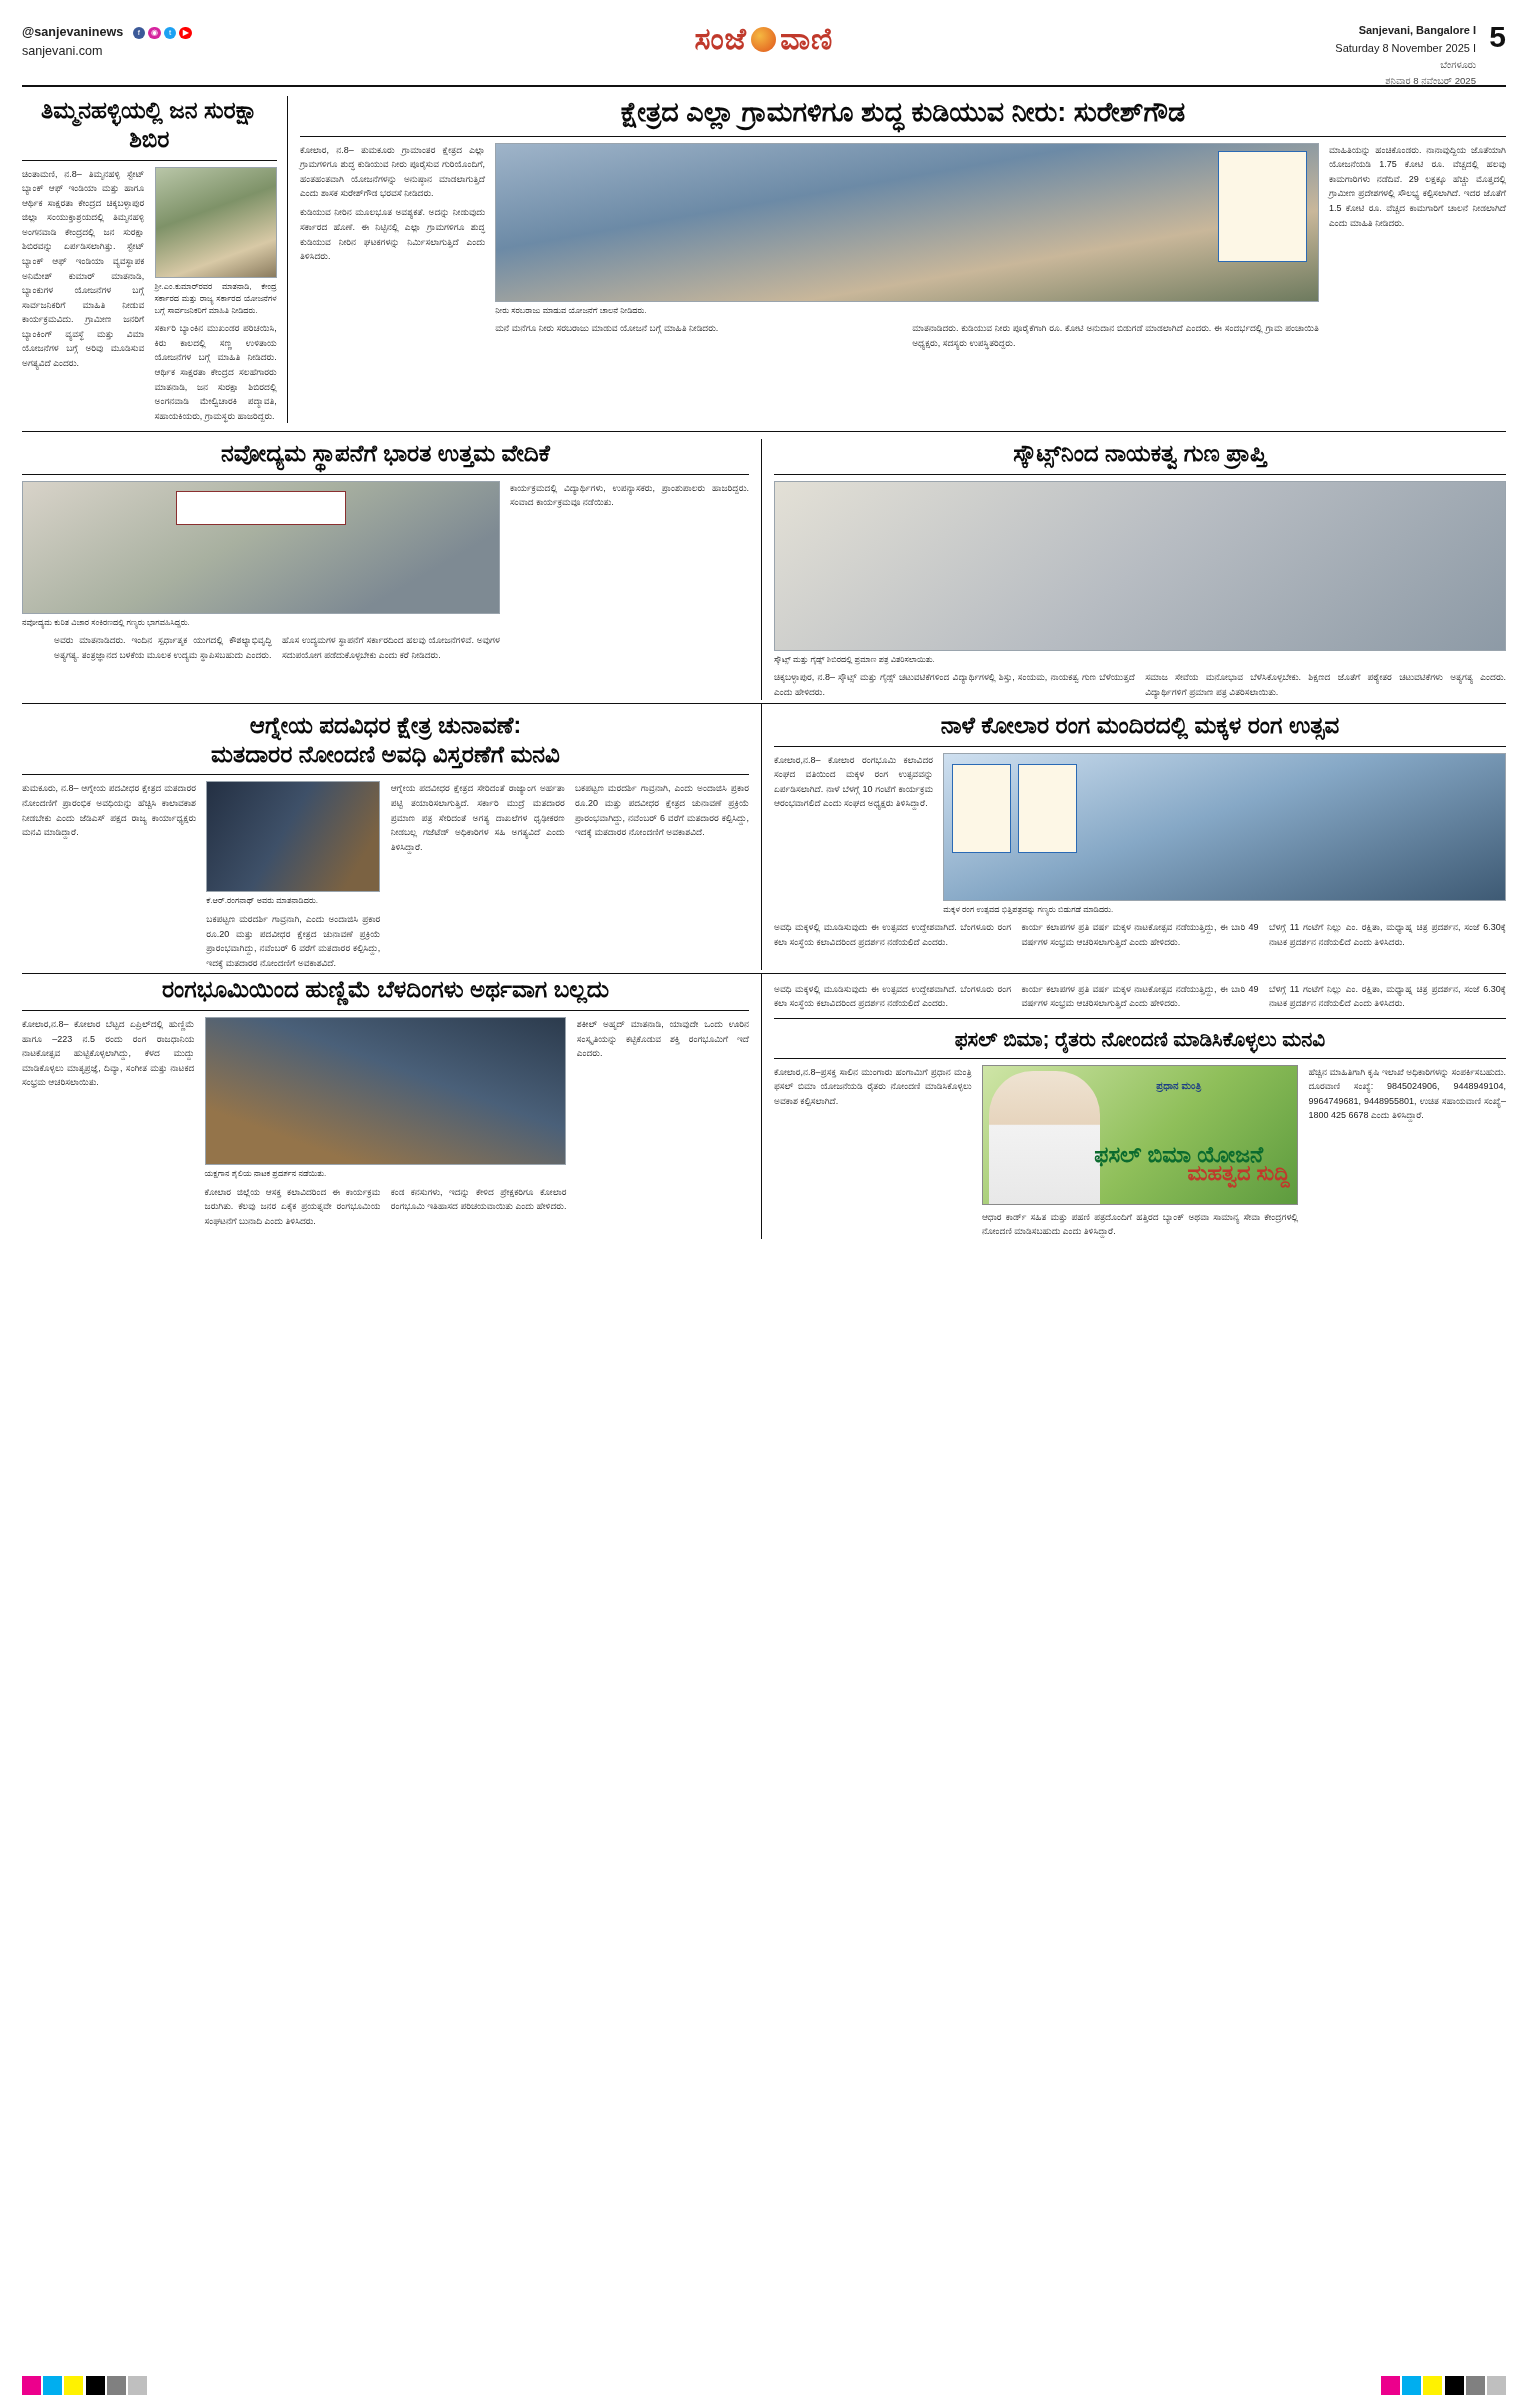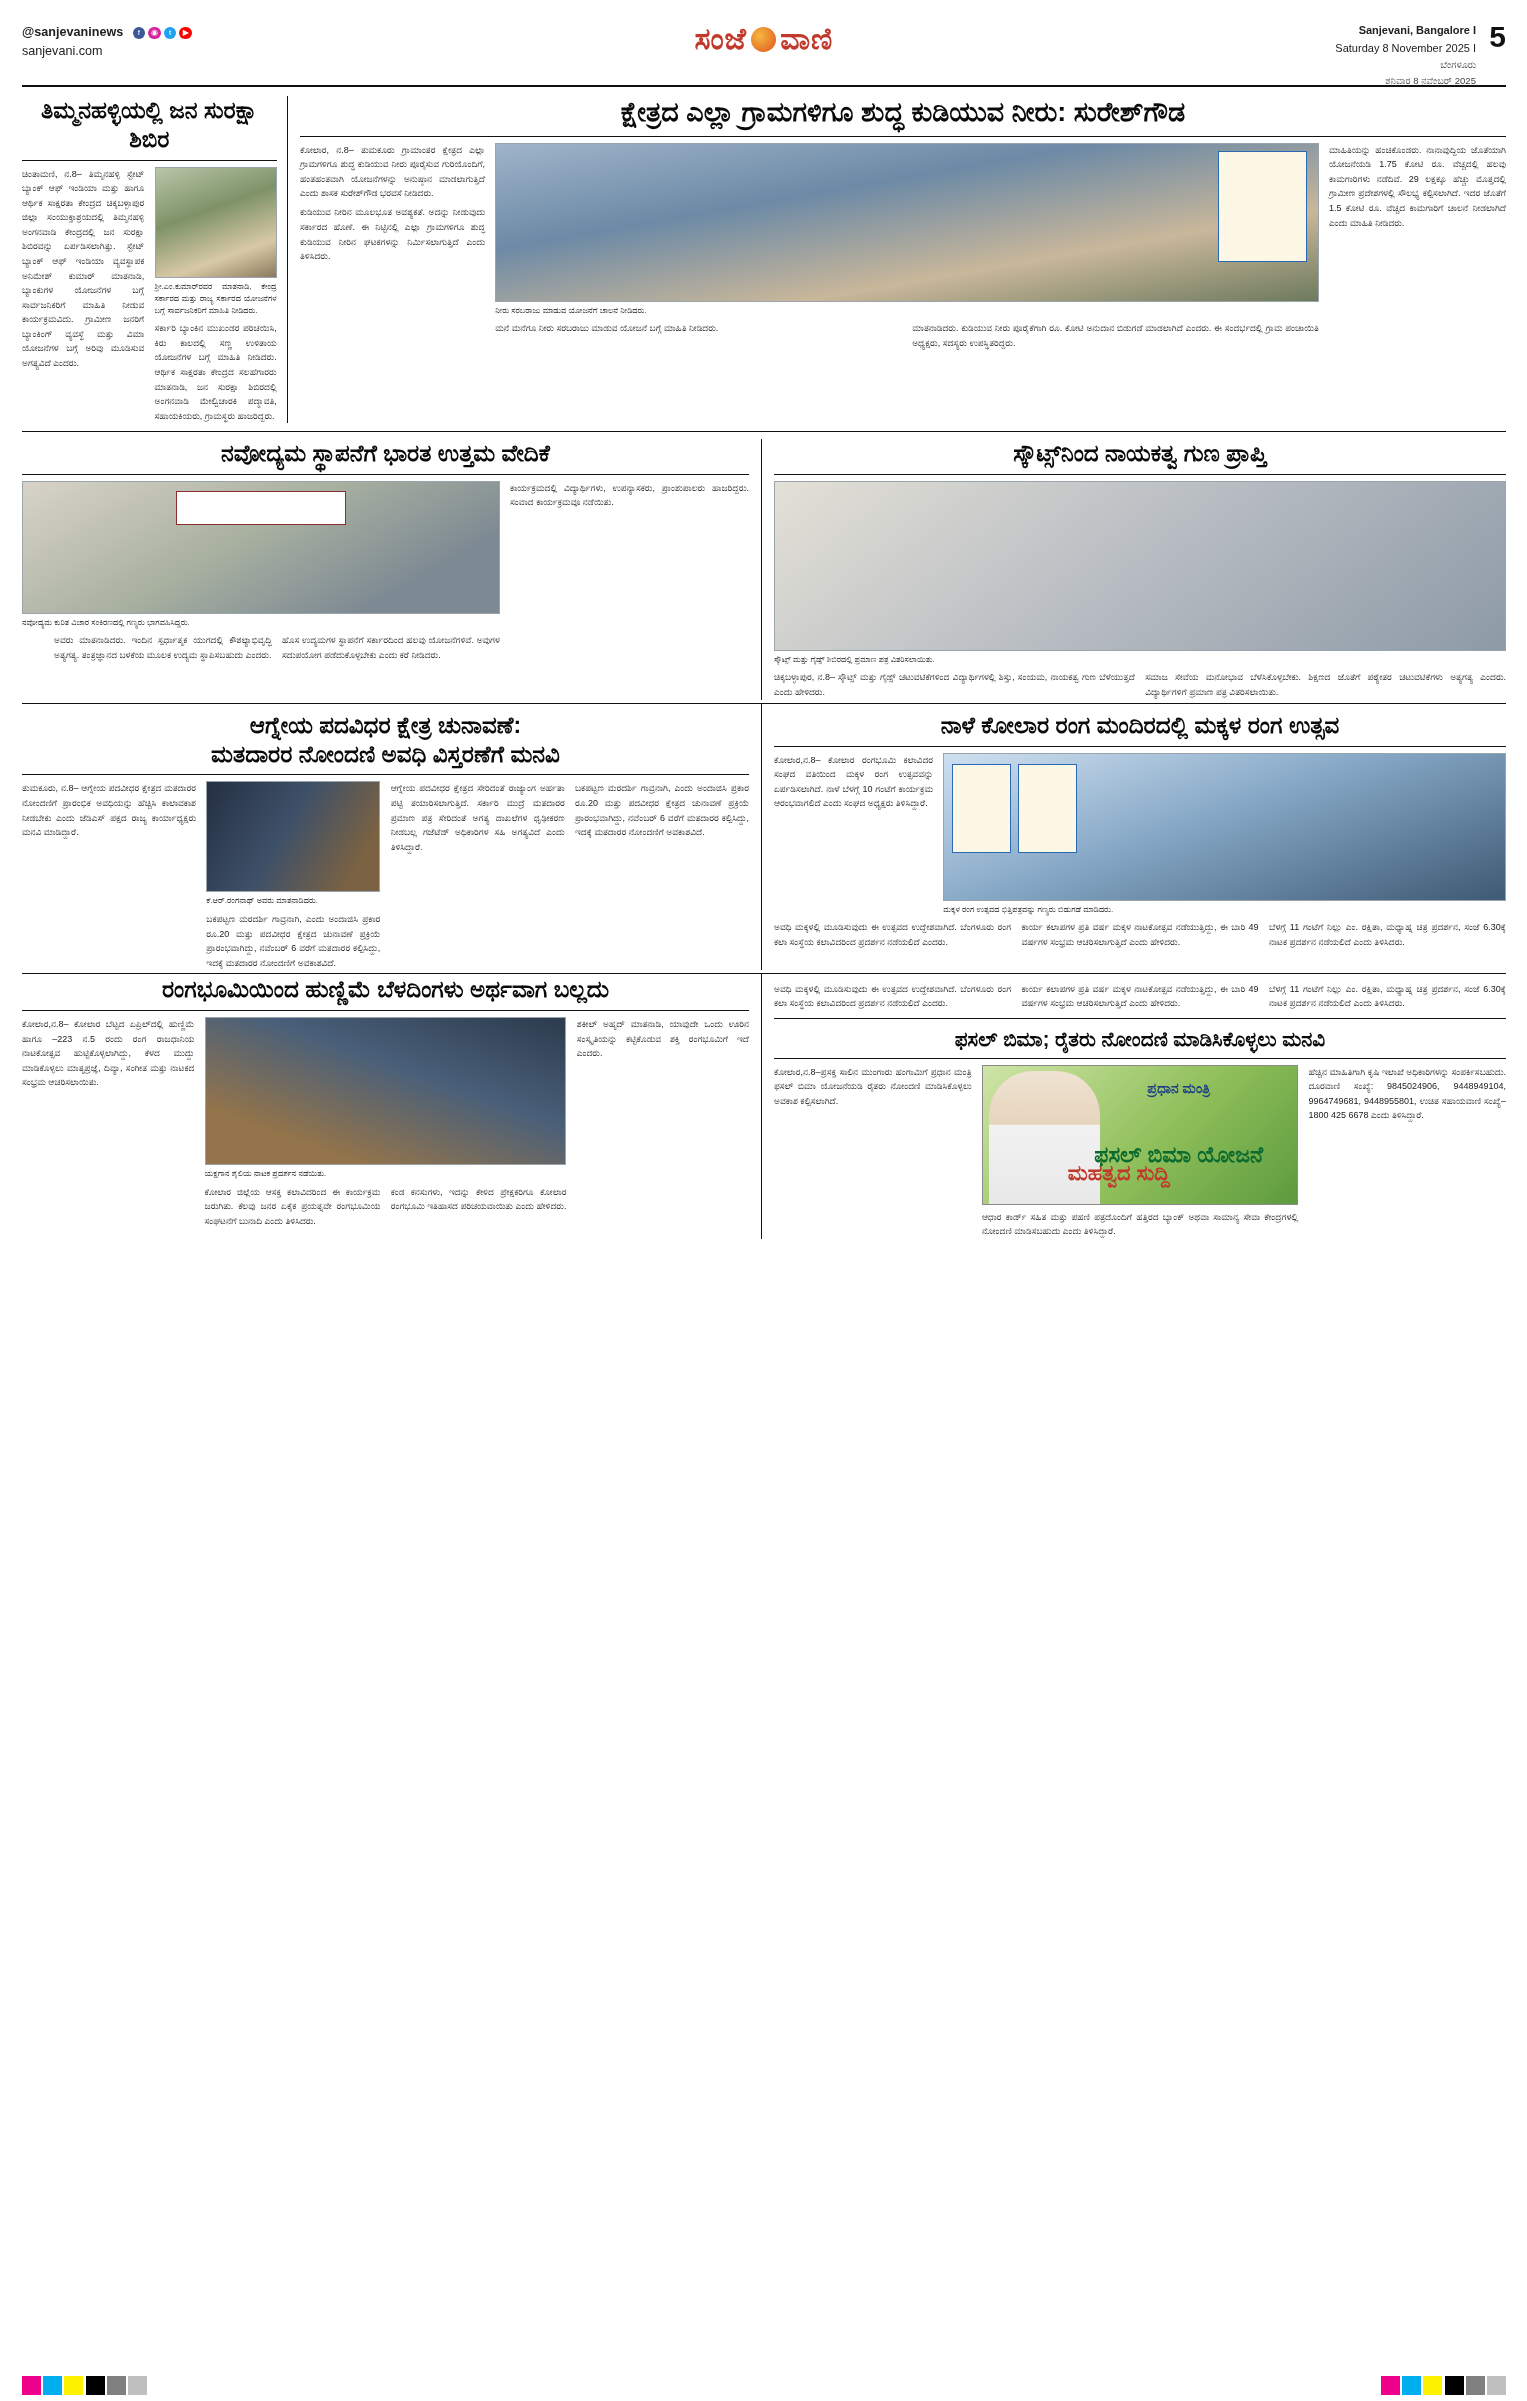--- a/index.html
+++ b/index.html
@@ -96,28 +96,28 @@
   
   .ad-box { position:relative; overflow:hidden; border:0.7px solid #8a8a8a; }
   .ad-bg { position:absolute; inset:0; background:linear-gradient(135deg,#cfe5a7,#8fbf5a 55%,#5d9b3e); }
   .ad-mod {
     position:absolute; left:6px; bottom:0; width:111px; height:133px;
     background:linear-gradient(180deg,#efe3d2 0%,#e6d4bd 40%,#f2f2f2 41%,#e8e8e8 100%);
     border-radius:44px 44px 0 0;
   }
   .ad-title {
     position:absolute; right:7.4px; top:13.3px; text-align:center; width:222px;
-    color:#1d3f86; font-weight:bold; font-size:14px; line-height:1.35;
+    color:#1d3f86; font-weight:bold; font-size:10px; line-height:1.35;
   }
   .ad-sub {
     position:absolute; right:7.4px; top:76px; width:222px; text-align:center;
     color:#0b6b2e; font-weight:bold; font-size:22px;
   }
   .ad-sub2 {
-    position:absolute; right:7.4px; top:95px; width:222px; text-align:left;
+    position:absolute; right:7.4px; top:95px; width:222px; text-align:right;
     color:#c0392b; font-weight:bold; font-size:21px;
   }
 
   
   .poster {
     position:absolute; background:#fdf7e6; border:1.5px solid #2a6ab5;
   }
 
   
   .footbar { position:absolute; bottom:6px; left:22px; right:22px; display:flex; justify-content:space-between; }

